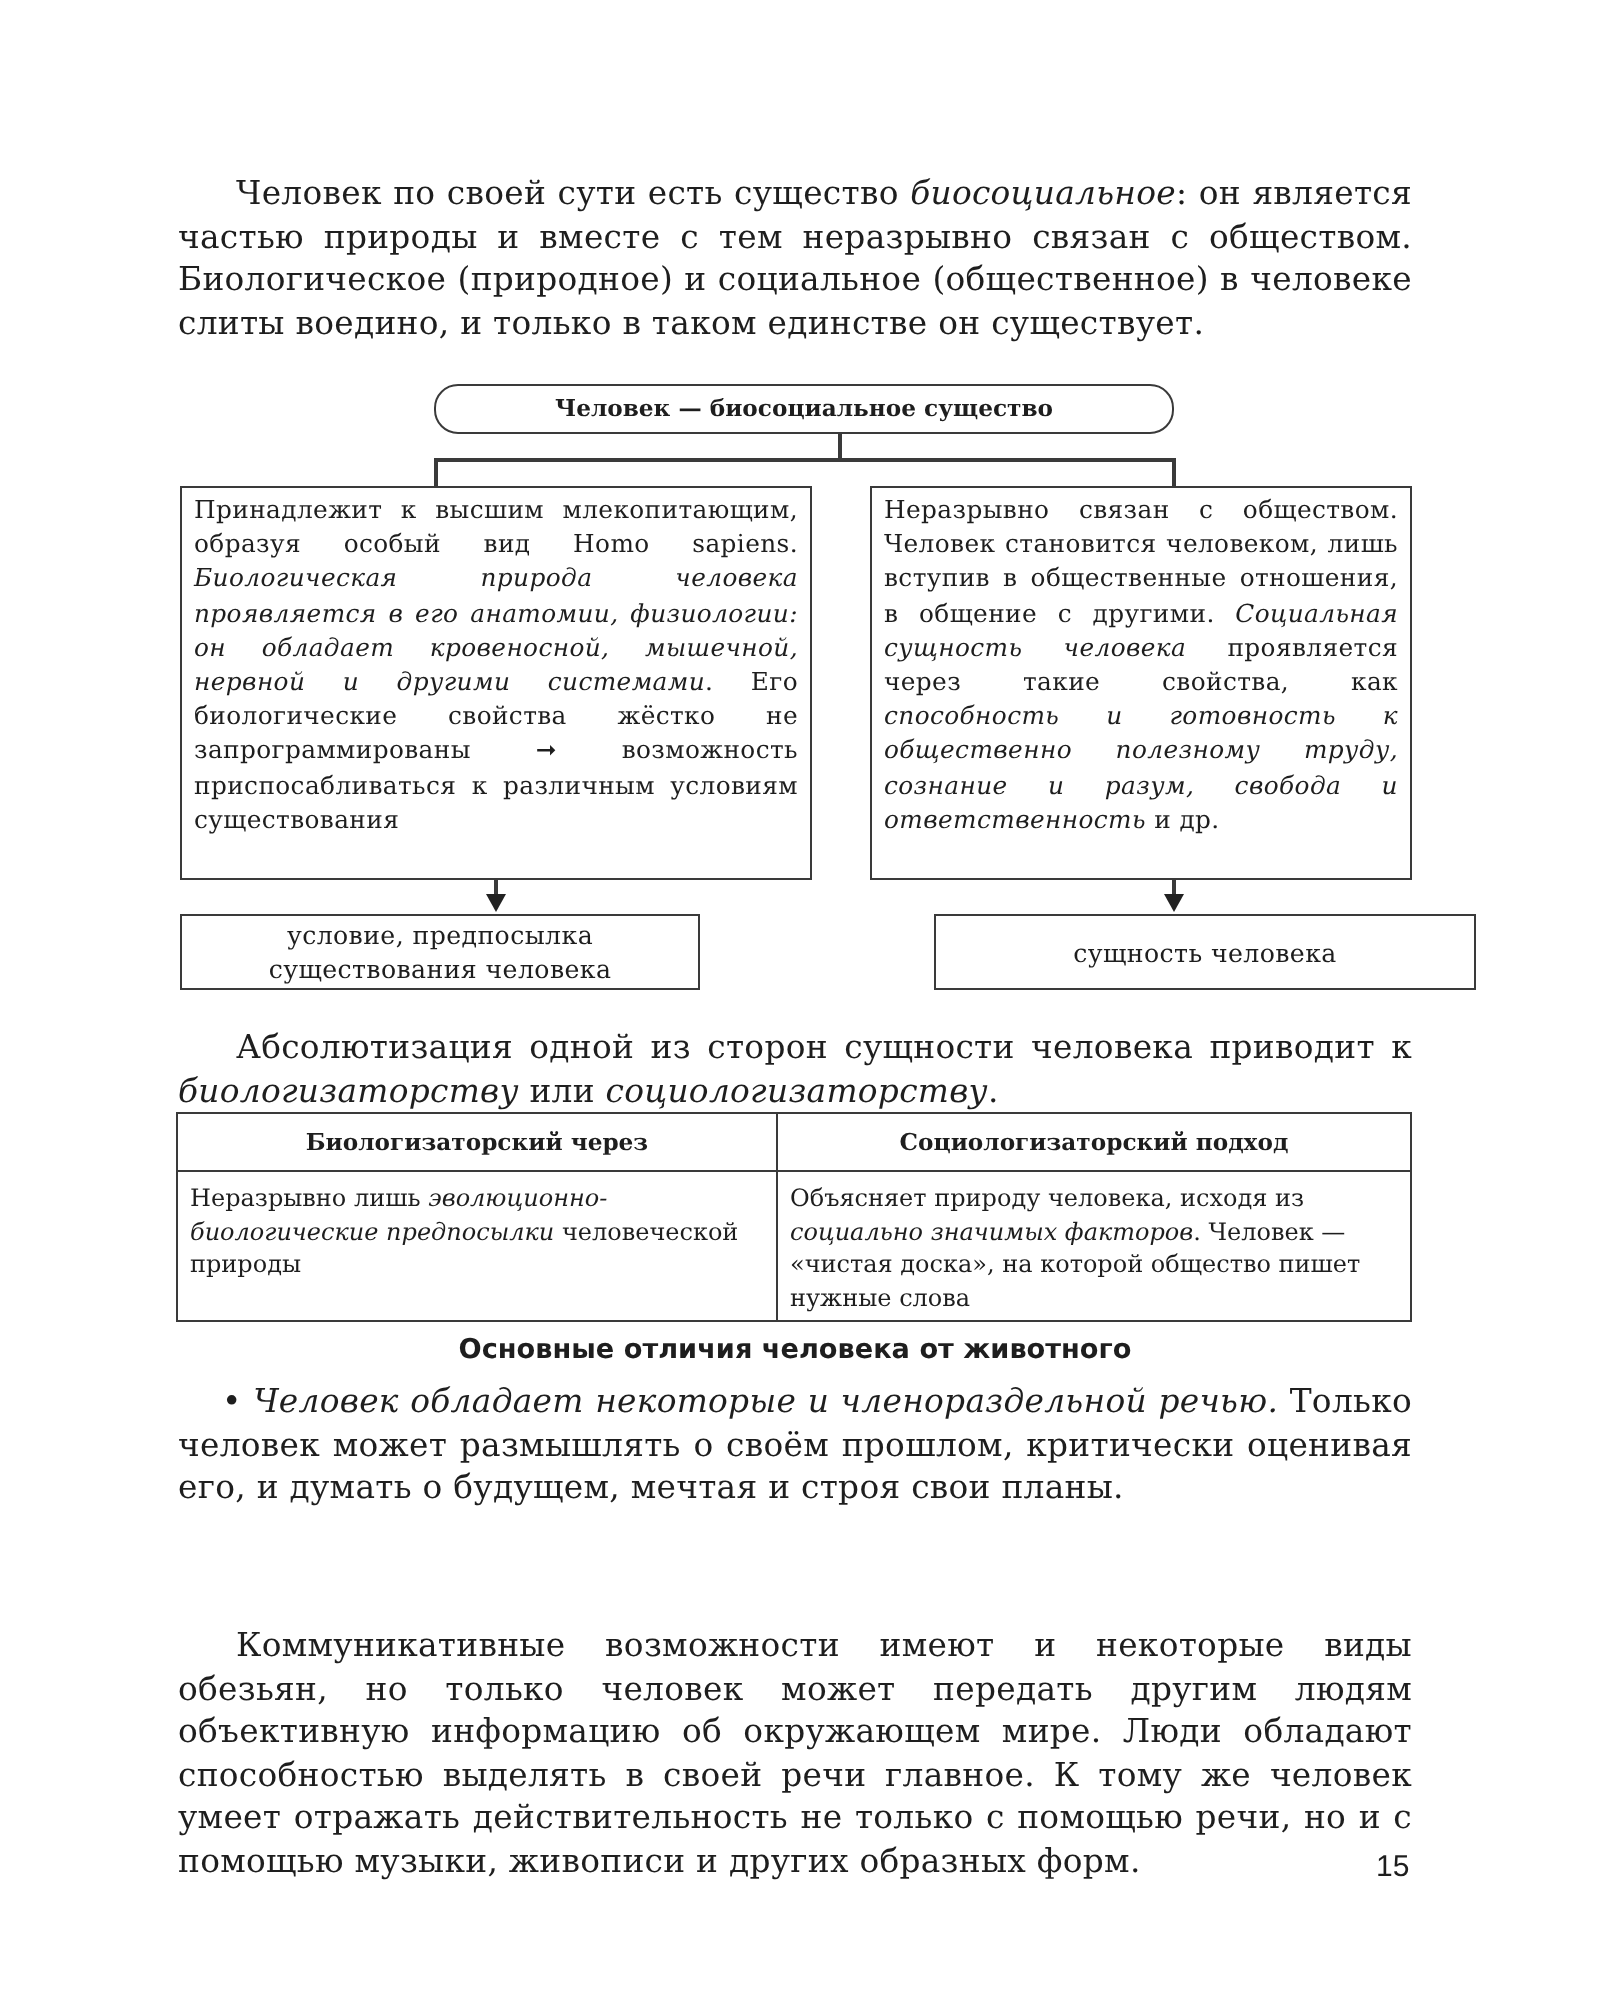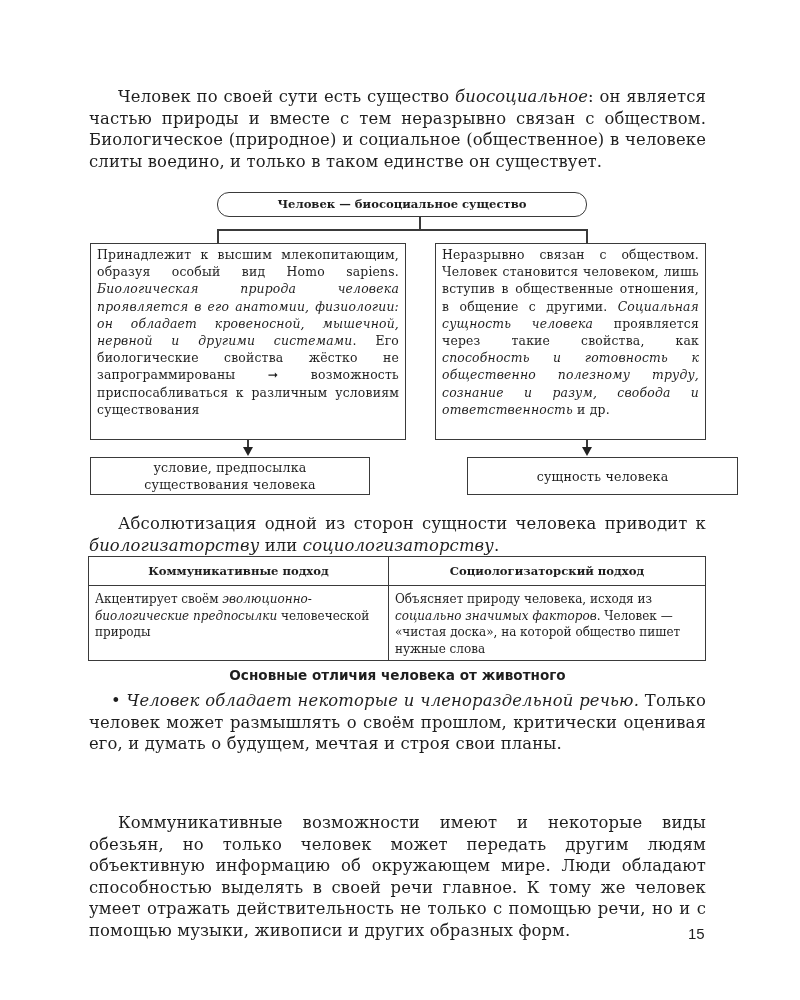--- a/index.html
+++ b/index.html
@@ -40,21 +40,21 @@
   <div class="vline" style="left:217px; top:229px; height:14px;"></div>
   <div class="vline" style="left:586px; top:229px; height:14px;"></div>
 
   <div class="box" style="left:90px; top:243px; width:316px; height:197px;">
     <div class="box-body">
       <span>Принадлежит к высшим млекопитающим, образуя особый вид Homo sapiens. </span><i>Биологическая природа человека проявляется в его анатомии, физиологии: он обладает кровеносной, мышечной, нервной и другими системами</i><span>. Его биологические свойства жёстко не запрограммированы </span><span>➞</span><span> возможность приспосабливаться к различным условиям существования</span>
     </div>
   </div>
   <div class="vline" style="left:247px; top:440px; height:9px;"></div>
   <div class="arrow" style="left:243px; top:447px;"></div>
-  <div class="box result" style="left:90px; top:457px; width:280px; height:38px;">
+  <div class="box result" style="left:90px; top:457px; width:260px; height:38px;">
     <span style="width:210px;">условие, предпосылка существования человека</span>
   </div>
 
   <div class="box" style="left:435px; top:243px; width:271px; height:197px;">
     <div class="box-body">
       <span>Неразрывно связан с обществом. Человек становится человеком, лишь вступив в общественные отношения, в общение с другими. </span><i>Социальная сущность человека</i><span> проявляется через такие свойства, как </span><i>способность и готовность к общественно полезному труду, сознание и разум, свобода и ответственность</i><span> и др.</span>
     </div>
   </div>
   <div class="vline" style="left:586px; top:440px; height:9px;"></div>
   <div class="arrow" style="left:582px; top:447px;"></div>
@@ -63,26 +63,26 @@
   </div>
 </div>
 
 <div class="abs para" style="left:89px; top:513px; width:617px;">
   <span class="ind"></span><span>Абсолютизация одной из сторон сущности человека приводит к </span><i>биологизаторству</i><span> или </span><i>социологизаторству</i><span>.</span>
 </div>
 
 <table class="cmp" style="left:88px; top:556px; width:618px;">
   <tbody>
       <tr>
-    <th style="width:297px;">Коммуникативные подход</th>
+    <th style="width:297px;">Биологизаторский через</th>
     <th>Социологизаторский подход</th>
   </tr>
   <tr>
     <td>
-      <span>Акцентирует своём </span><i>эволюционно-биологические предпосылки</i><span> человеческой природы</span>
+      <span>Неразрывно лишь </span><i>эволюционно-биологические предпосылки</i><span> человеческой природы</span>
     </td>
     <td>
       <span>Объясняет природу человека, исходя из </span><i>социально значимых факторов</i><span>. Человек — «чистая доска», на которой общество пишет нужные слова</span>
     </td>
   </tr>
 </tbody>
   </table>
 
 <div class="abs heading" style="left:89px; top:667px; width:617px;">Основные отличия человека от животного</div>
 

